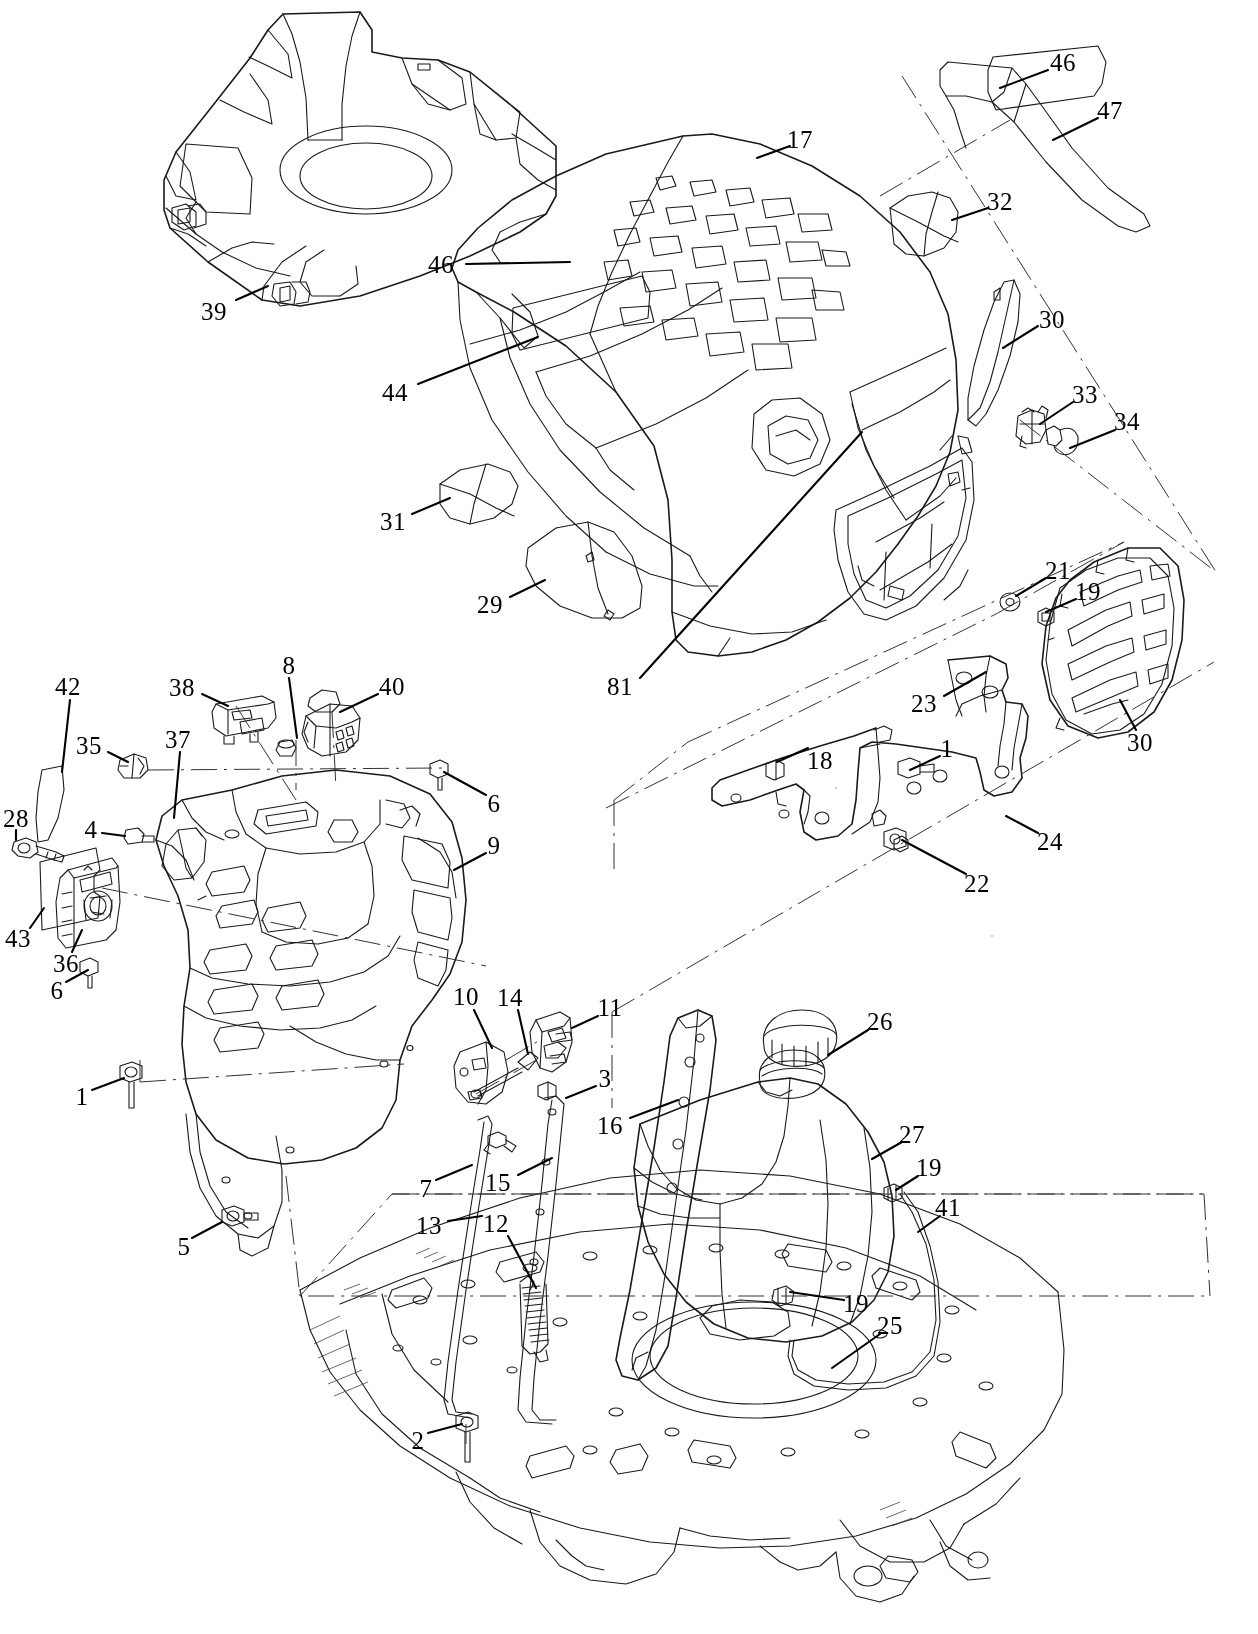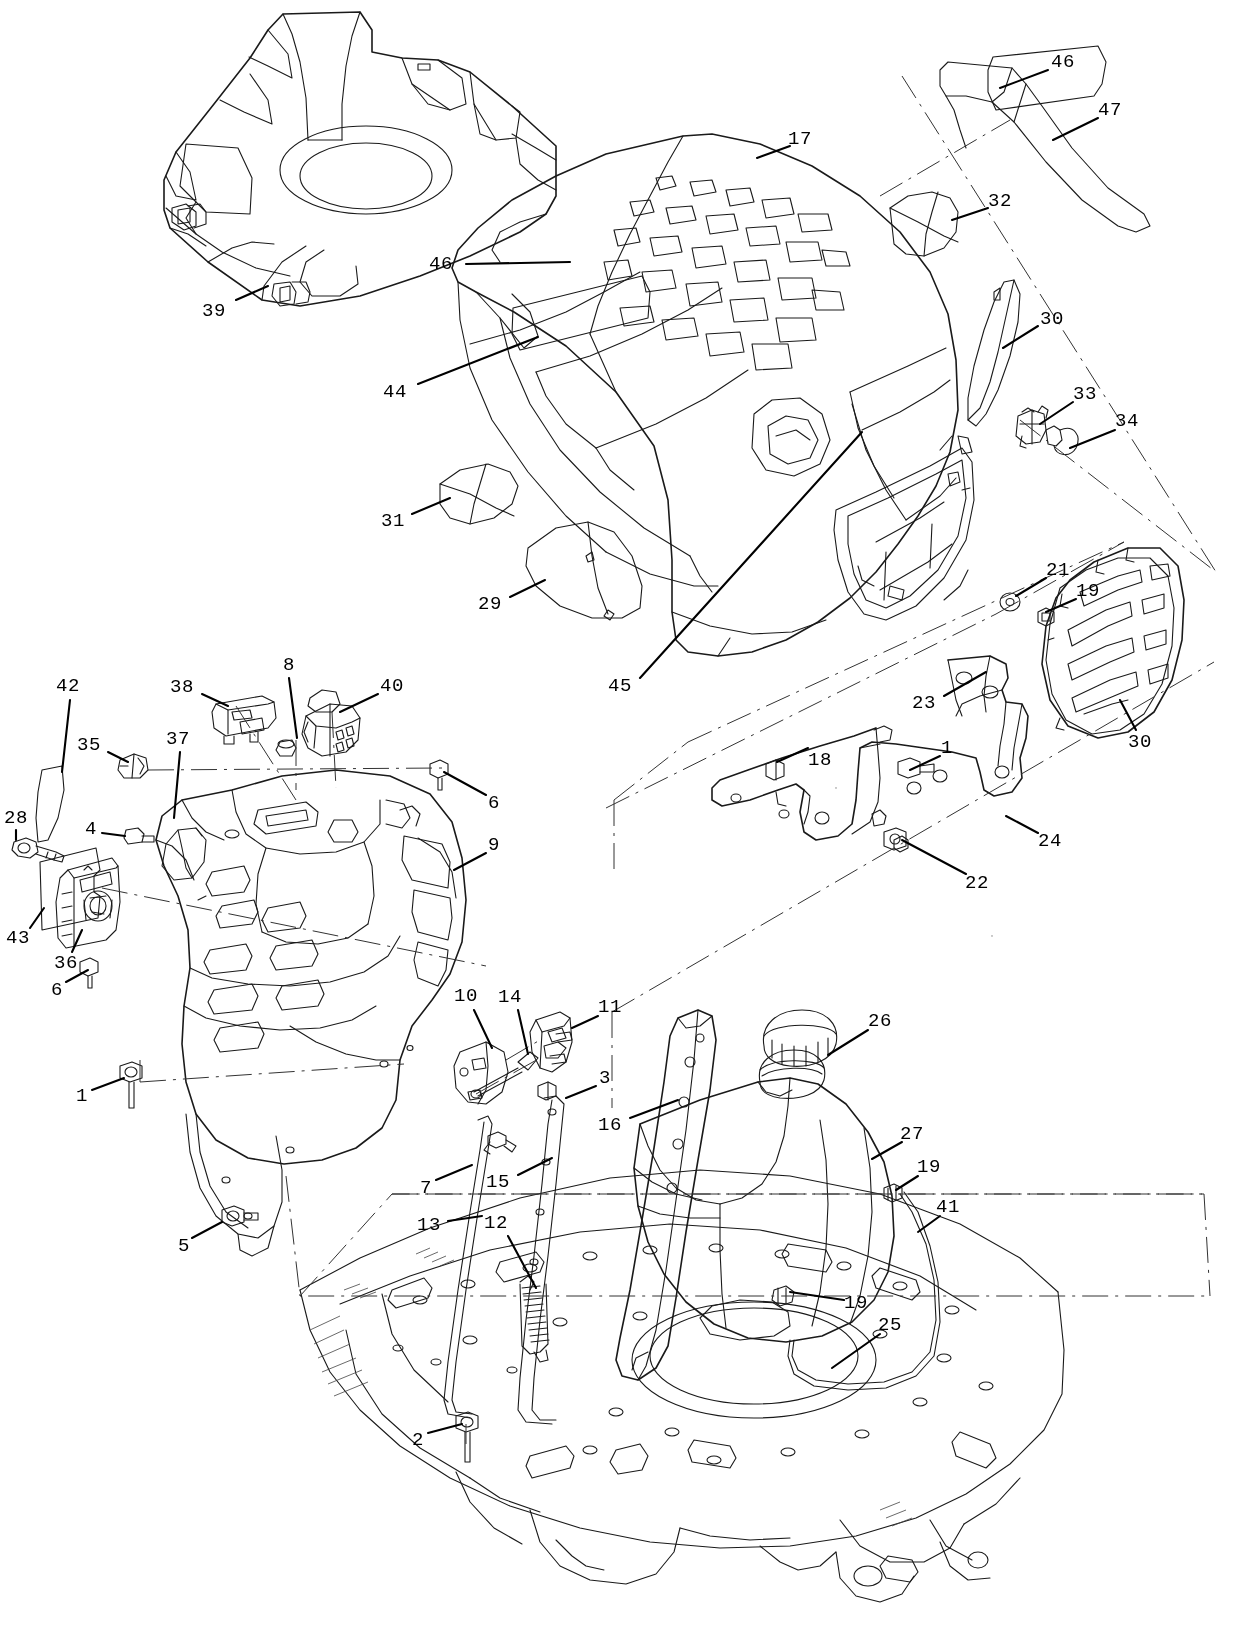--- a/index.html
+++ b/index.html
@@ -1,22 +1,22 @@
 <!DOCTYPE html>
 <html><head>
 <meta charset="utf-8">
 <style>
   html,body{margin:0;padding:0;background:#ffffff;}
   body{width:1258px;height:1634px;font-family:"Liberation Sans",sans-serif;overflow:hidden;}
   #sheet{position:relative;width:1258px;height:1634px;background:#fff;}
   #art{position:absolute;left:0;top:0;width:1258px;height:1634px;}
   .lbl{
     position:absolute;
-    font-family:Liberation Mono, monospace;
-    font-size:19px;
+    font-family:Liberation Serif, serif;
+    font-size:25px;
     color:#000;
     line-height:1;
     white-space:nowrap;
     letter-spacing:0.5px;
   }
   .lbl.ctr{transform:translate(-50%,-50%);}
 </style>
 </head>
 <body>
 
@@ -739,21 +739,21 @@
       <div class="lbl ctr" style="left: 800px; top: 139px;">17</div>
       <div class="lbl ctr" style="left: 1063px; top: 62px;">46</div>
       <div class="lbl ctr" style="left: 1110px; top: 110px;">47</div>
       <div class="lbl ctr" style="left: 1000px; top: 201px;">32</div>
       <div class="lbl ctr" style="left: 1052px; top: 319px;">30</div>
       <div class="lbl ctr" style="left: 1085px; top: 394px;">33</div>
       <div class="lbl ctr" style="left: 1127px; top: 421px;">34</div>
       <div class="lbl ctr" style="left: 395px; top: 392px;">44</div>
       <div class="lbl ctr" style="left: 393px; top: 521px;">31</div>
       <div class="lbl ctr" style="left: 490px; top: 604px;">29</div>
-      <div class="lbl ctr" style="left: 620px; top: 686px;">45</div>
+      <div class="lbl ctr" style="left: 620px; top: 686px;">81</div>
       <div class="lbl ctr" style="left: 1058px; top: 570px;">21</div>
       <div class="lbl ctr" style="left: 1088px; top: 591px;">19</div>
       <div class="lbl ctr" style="left: 1140px; top: 742px;">30</div>
       <div class="lbl ctr" style="left: 924px; top: 703px;">23</div>
       <div class="lbl ctr" style="left: 820px; top: 760px;">18</div>
       <div class="lbl ctr" style="left: 947px; top: 748px;">1</div>
       <div class="lbl ctr" style="left: 1050px; top: 841px; text-align: right;">24</div>
       <div class="lbl ctr" style="left: 977px; top: 883px;">22</div>
       <div class="lbl ctr" style="left: 68px; top: 686px;">42</div>
       <div class="lbl ctr" style="left: 182px; top: 687px;">38</div>

